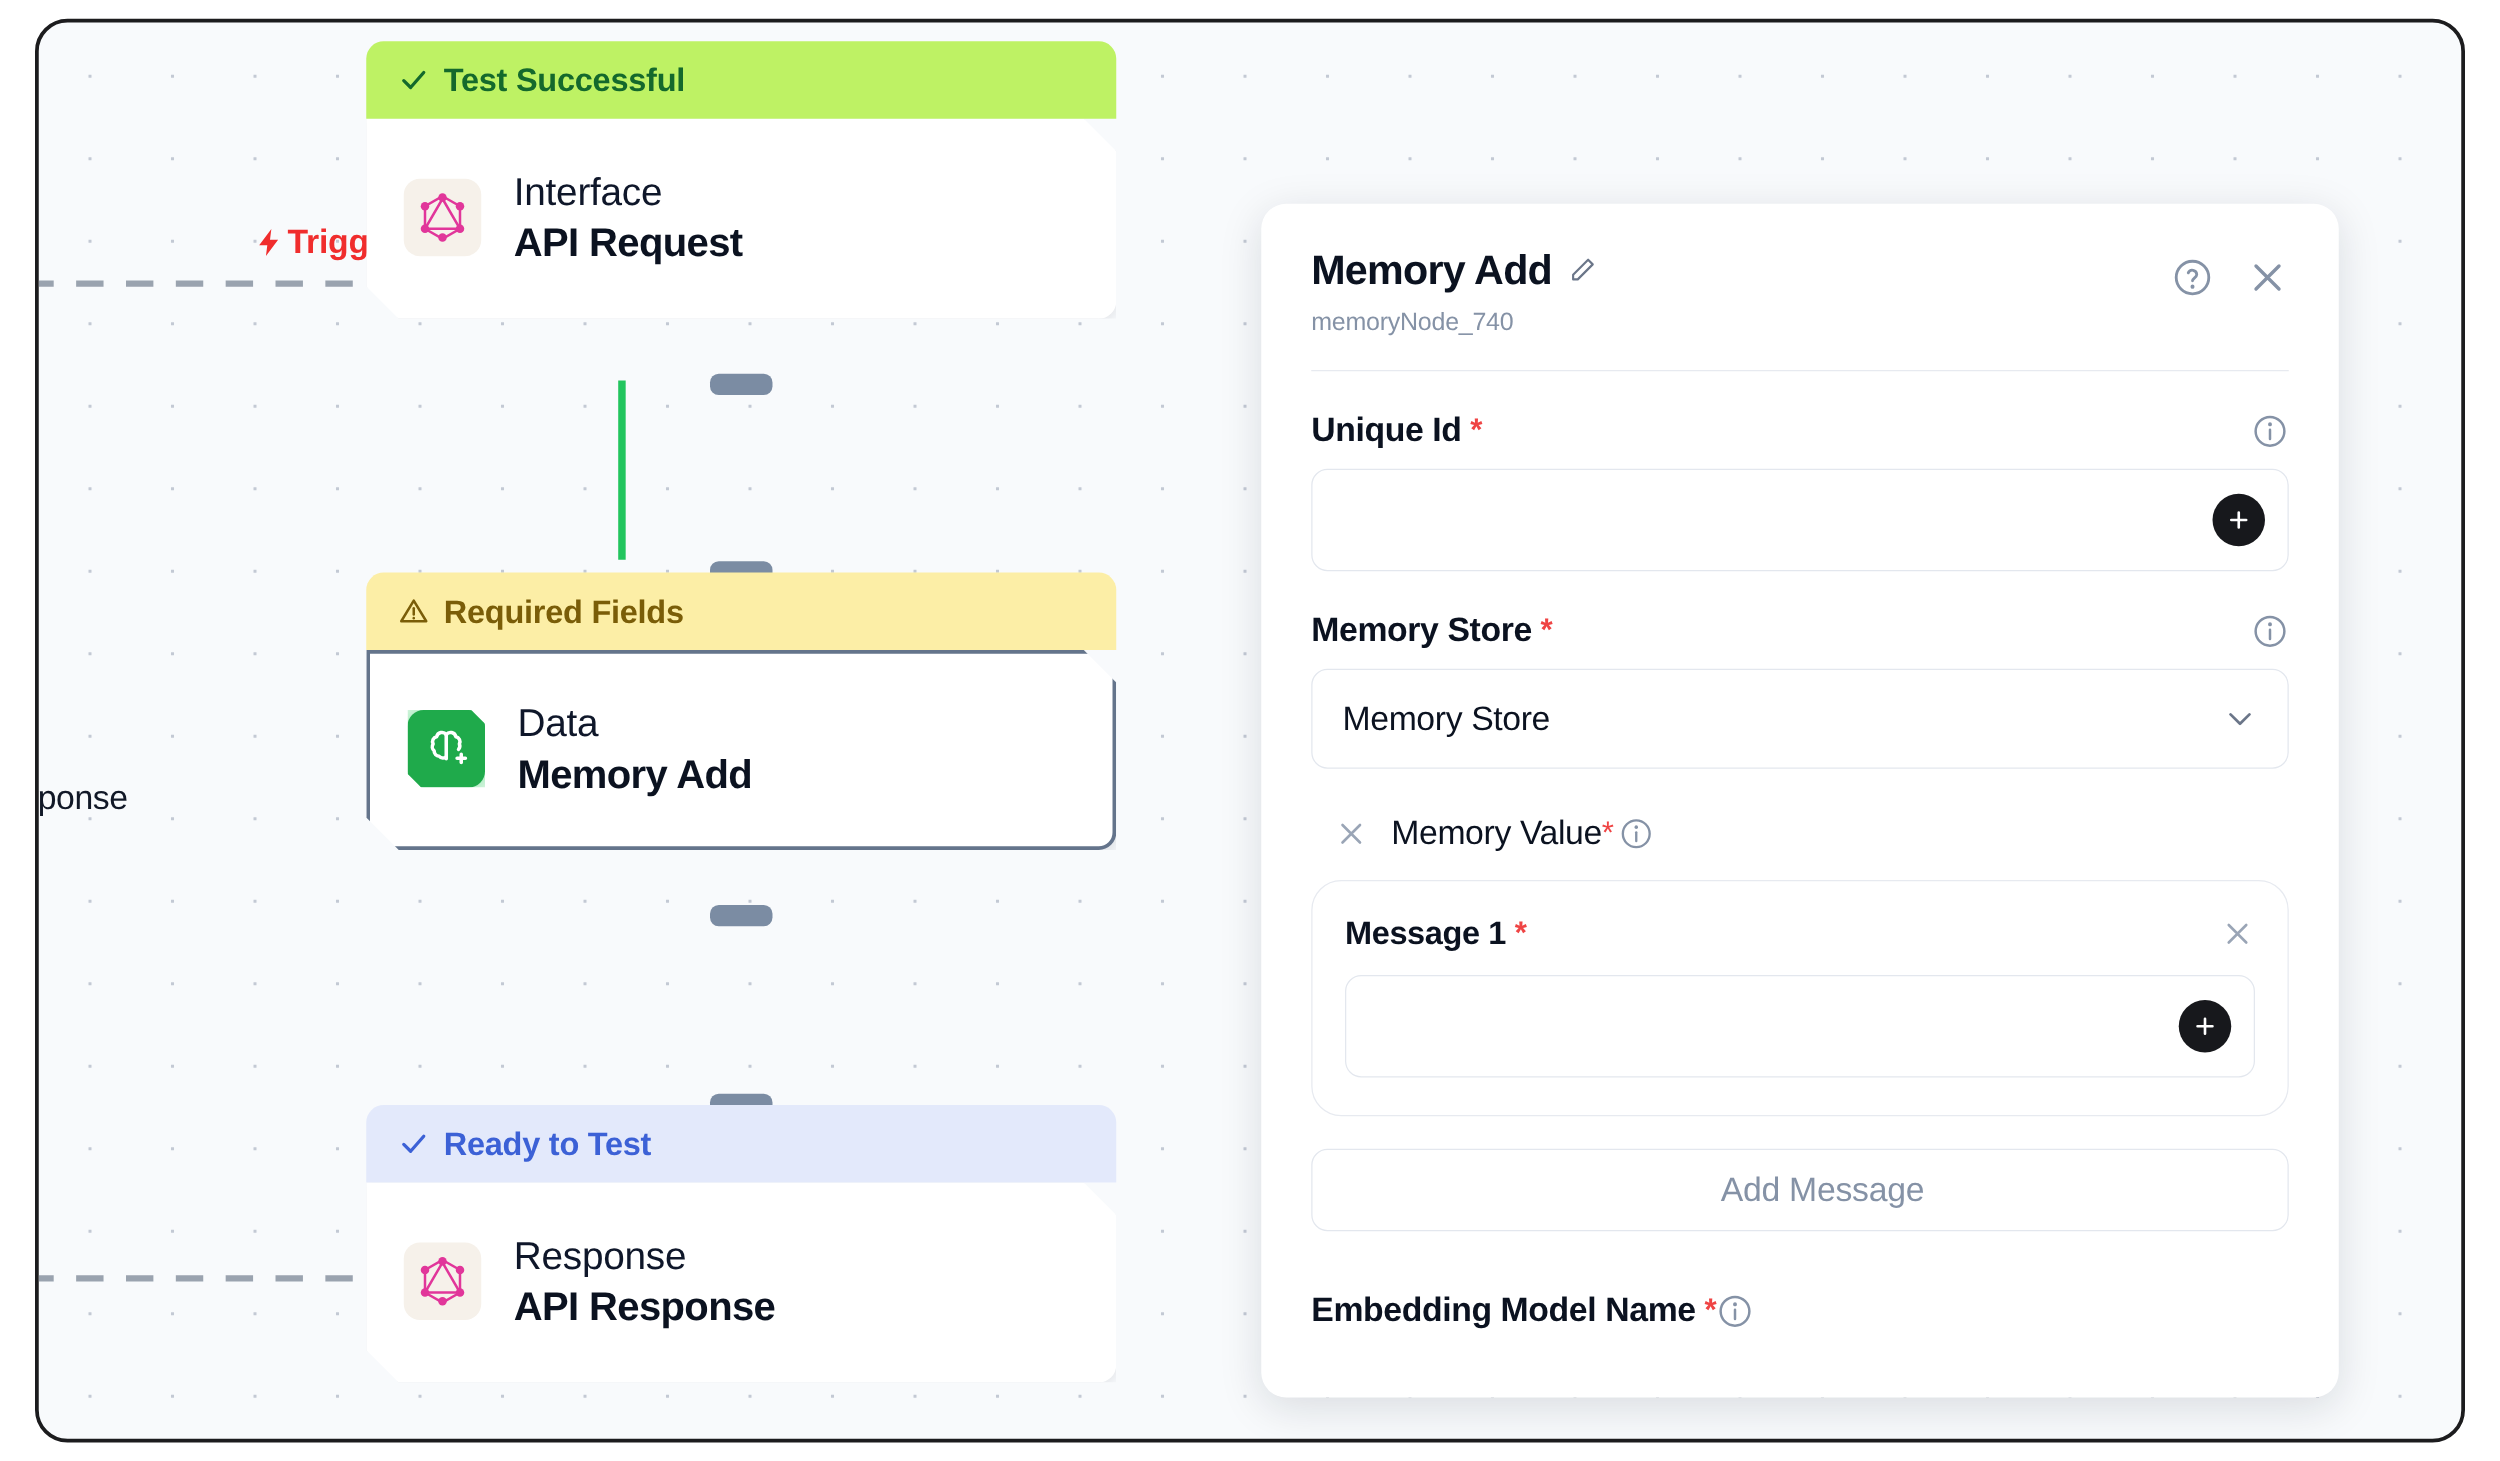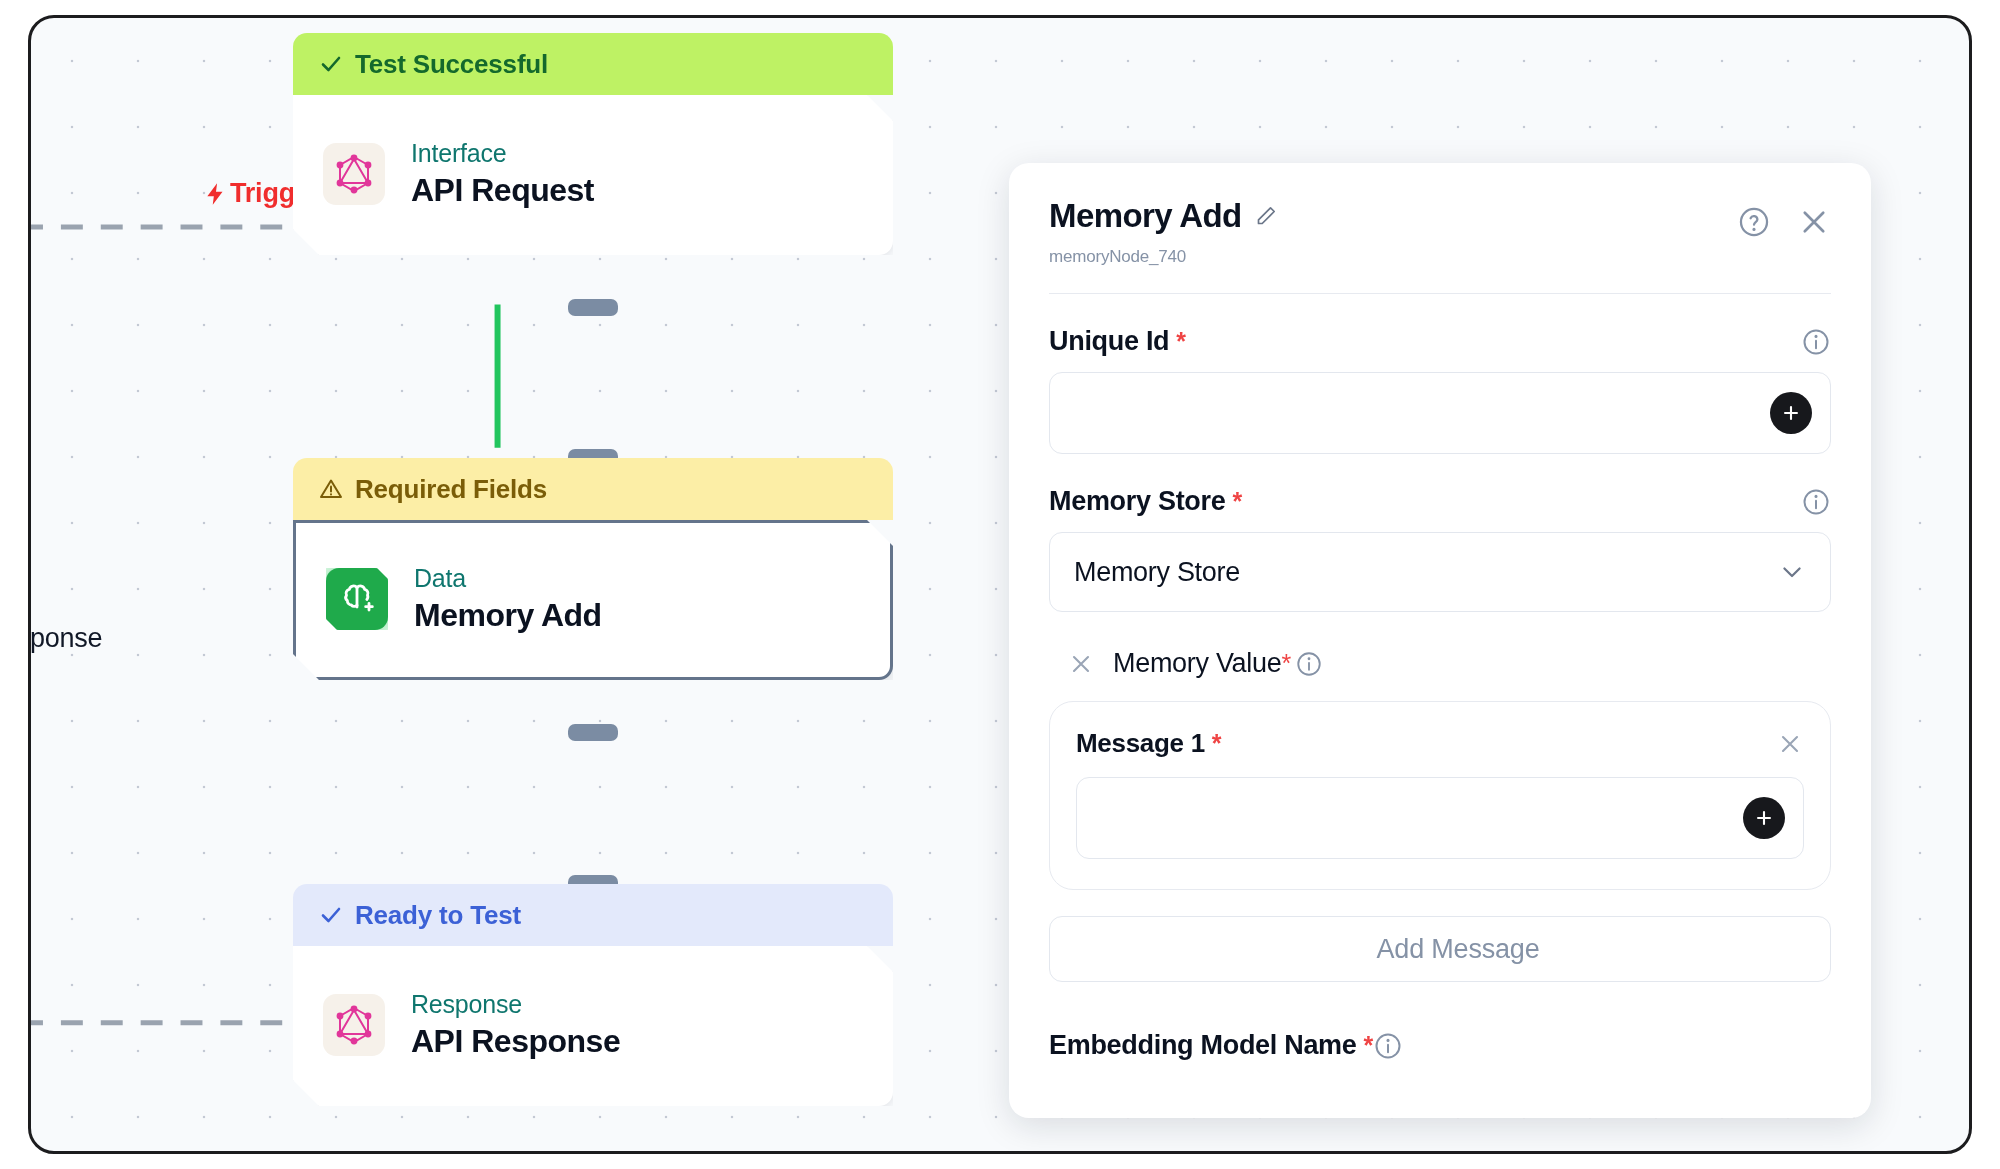--- a/index.html
+++ b/index.html
@@ -131,22 +131,22 @@
   }
   .icon-cream { background: #f6f1ea; }
   .icon-green {
     background: #1faa4b;
     box-shadow: 0 0 18px 7px rgba(46, 204, 96, 0.45);
     clip-path: polygon(0 0, calc(100% - 11px) 0, 100% 11px, 100% 100%, 11px 100%, 0 calc(100% - 11px));
   }
 
   .node-text { display: flex; flex-direction: column; gap: 4px; }
   .node-kind {
-    font-size: 25px;
-    color: #0f766e;
+    font-size: 31px;
+    color: #0f172a;
     letter-spacing: -0.2px;
   }
   .node-title {
     font-size: 32px;
     font-weight: 700;
     color: #0b1220;
     letter-spacing: -0.5px;
   }
 
   
@@ -180,21 +180,21 @@
   .panel-title {
     font-size: 33px;
     font-weight: 700;
     color: #0b1220;
     letter-spacing: -0.6px;
   }
   .panel-actions { display: flex; align-items: center; gap: 26px; padding-top: 8px; }
 
   .panel-subtitle {
     margin-top: 8px;
-    font-size: 17px;
+    font-size: 20px;
     color: #8592a6;
     letter-spacing: -0.2px;
   }
 
   .panel-divider {
     margin: 26px 40px 0 40px;
     height: 1px;
     background: #e7eaf0;
   }
 

